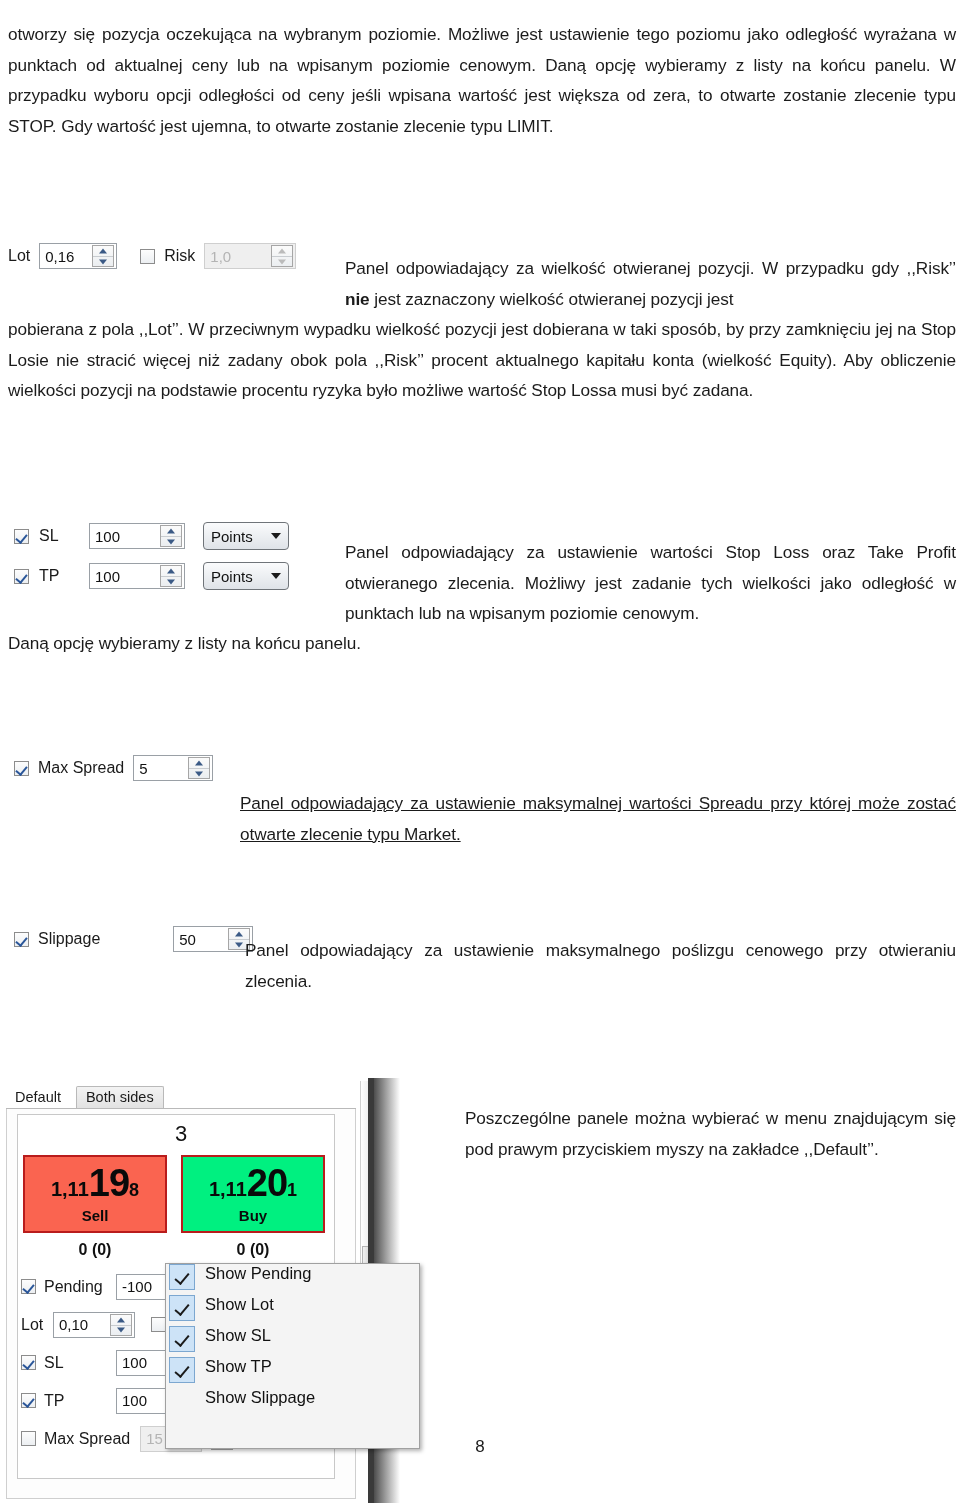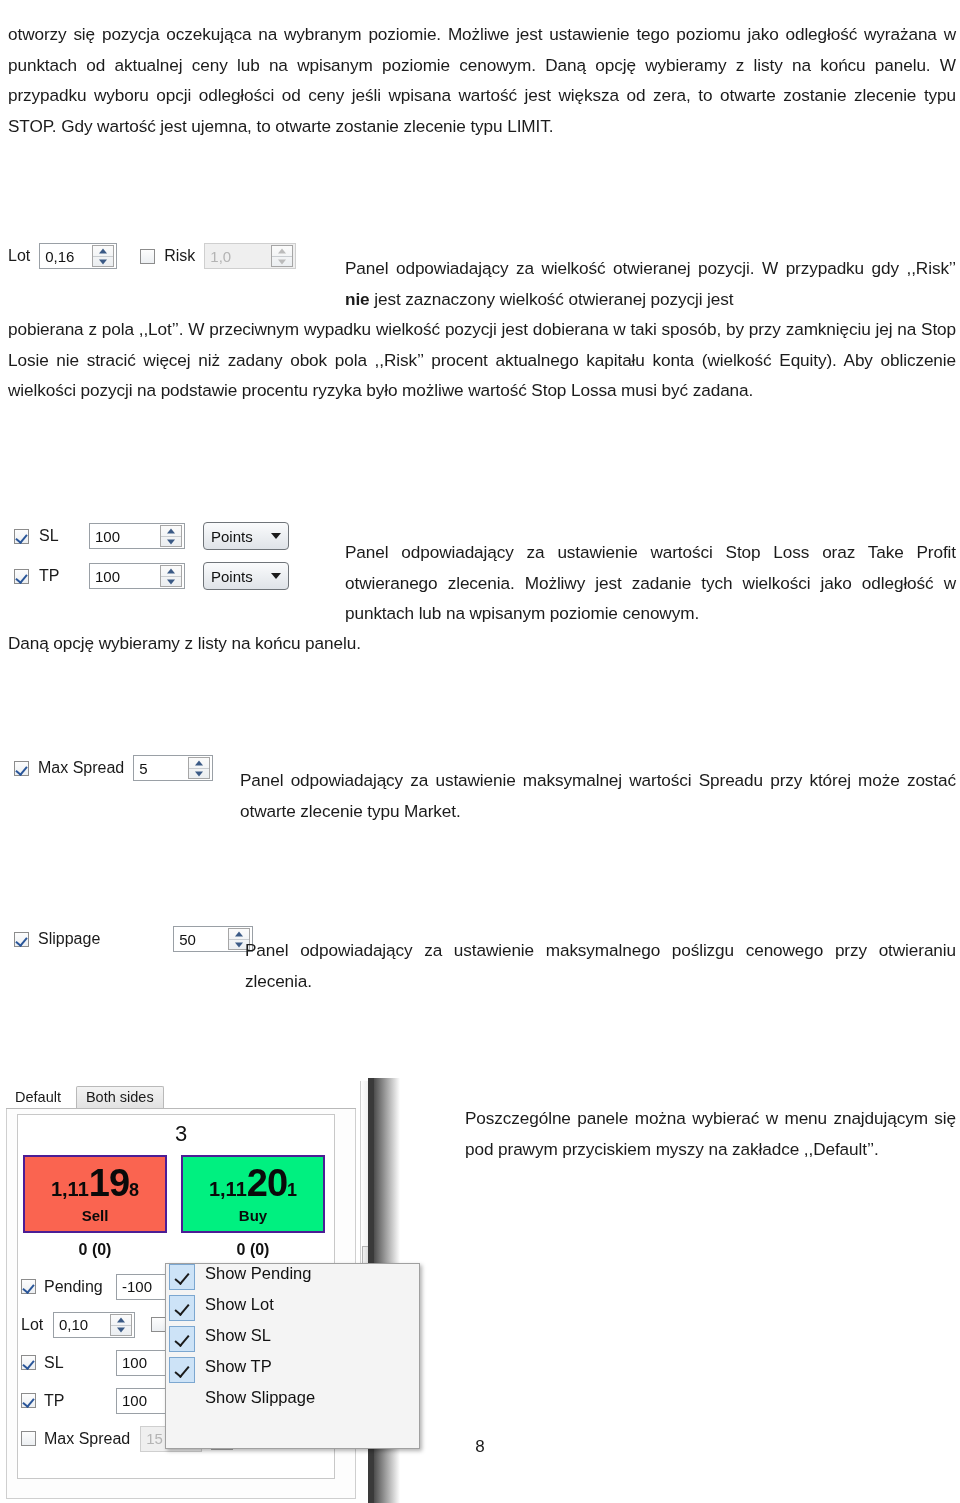--- a/index.html
+++ b/index.html
@@ -138,21 +138,21 @@
     width:318px; height:365px;
     border:1px solid #c8c8c8; background:#fff;
   }
   .spreadNum {
     position:absolute; left:0; right:0; top:40px;
     text-align:center; font-size:22px; color:#111;
   }
   .quoteRow { position:absolute; left:16px; top:74px; display:flex; gap:14px; }
   .quote {
     width:144px; height:78px;
-    border:2px solid #4c1d95;
+    border:2px solid #b91c1c;
     display:flex; flex-direction:column;
     align-items:center; justify-content:center;
     font-weight:bold; color:#0a0a0a;
     position:relative;
   }
   .quote .px { display:flex; align-items:baseline; line-height:1; }
   .quote .s1 { font-size:20px; }
   .quote .s2 { font-size:38px; letter-spacing:-1px; }
   .quote .s3 { font-size:18px; }
   .quote .side { font-size:15px; margin-top:5px; }
@@ -223,21 +223,21 @@
     text-align:center; font-size:17px; color:#1b1b1b;
   }
 
   
   .tb { position:absolute; }
   #t-intro   { left:8px;  top:2px;   width:948px; }
   #t-lot     { left:345px; top:236px; width:611px; }
   #t-lot2    { left:8px;  top:297px; width:948px; }
   #t-sltp    { left:345px; top:520px; width:611px; }
   #t-sltp2   { left:8px;  top:611px; width:948px; }
-  #t-ms      { left:240px; top:748px; width:716px; }
+  #t-ms      { left:240px; top:771px; width:716px;text-decoration:underline; }
   #t-slip    { left:245px; top:918px; width:711px; }
   #t-panel   { left:465px; top:1086px; width:491px; }
 </style>
 </head>
 <body>
 
 <div class="page">
 
   <div class="tb" id="t-intro">
     <p class="para j">otworzy się pozycja oczekująca na wybranym poziomie. Możliwe jest ustawienie tego poziomu jako odległość wyrażana w punktach od aktualnej ceny lub na wpisanym poziomie cenowym.  Daną opcję wybieramy z listy na końcu panelu. W przypadku  wyboru opcji odległości od ceny jeśli wpisana wartość jest większa od zera, to otwarte zostanie zlecenie typu STOP. Gdy wartość jest ujemna, to otwarte zostanie zlecenie typu LIMIT.</p>

